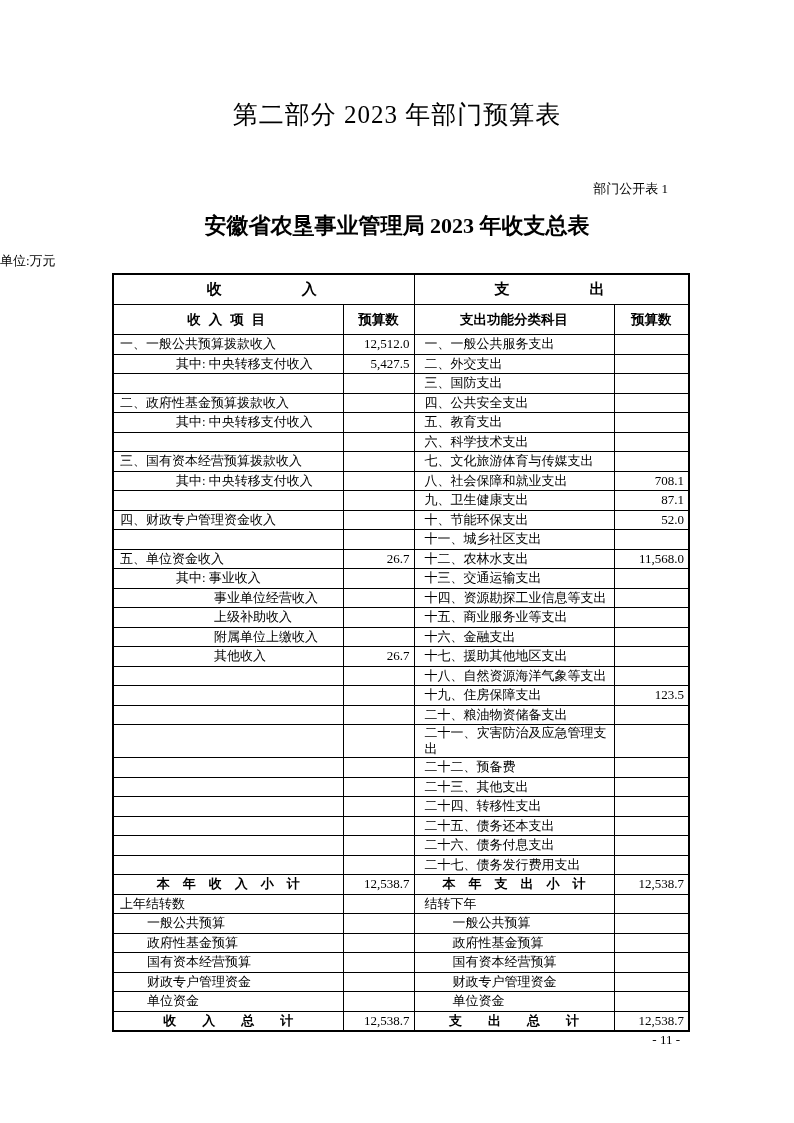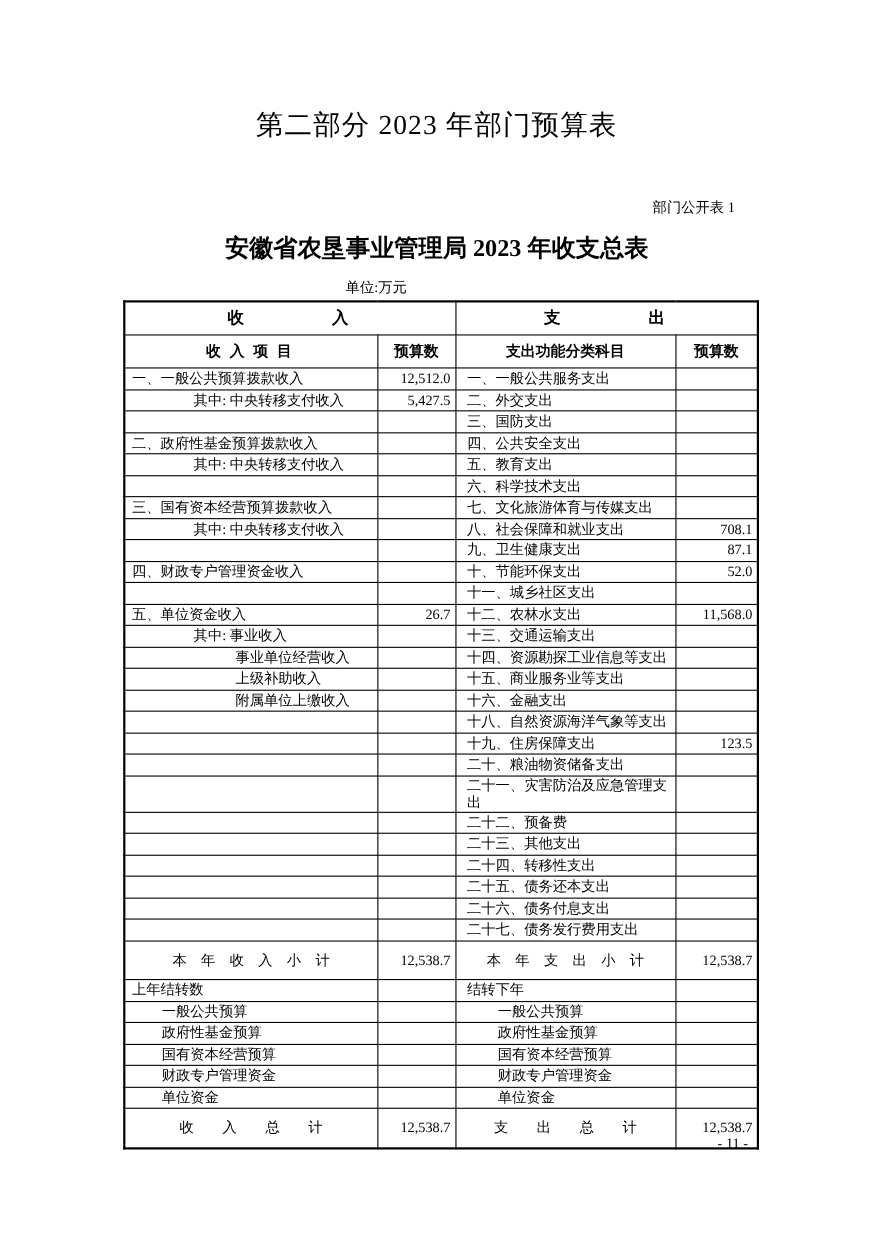--- a/index.html
+++ b/index.html
@@ -11,41 +11,41 @@
     margin:0;padding-top:99px;text-align:center;
     font-size:25px;font-weight:normal;letter-spacing:1px;line-height:32px;
   }
   .table-label{
     margin-top:50px;text-align:right;padding-right:126px;font-size:13px;line-height:16px;
   }
   .table-title{
     margin:15px 0 0 0;text-align:center;font-size:22px;font-weight:bold;line-height:28px;
   }
   .unit-note{
-    margin-top:13px;text-align:center;padding-right:110px;font-size:13px;line-height:16px;
+    margin-top:13px;text-align:left;padding-right:110px;font-size:13px;line-height:16px;
   }
   table.budget{
     border-collapse:collapse;table-layout:fixed;width:576px;
     margin:4px 0 0 112px;border:2px solid #000;
   }
   table.budget th,table.budget td{border:1px solid #000;}
   thead th{height:21px;padding:4px;font-weight:bold;}
   th.group-th{font-size:15px;letter-spacing:80px;padding-left:80px;white-space:nowrap;overflow:hidden;}
   th.col-th{font-size:13.5px;}
   th.spread-sm{letter-spacing:8px;padding-left:8px;}
   tbody td{height:18.5px;font-size:13px;line-height:16px;padding:0 3px;vertical-align:middle;}
   td.item{text-align:left;word-break:break-all;}
   td.num{text-align:right;padding-right:4px;}
   td.li0{padding-left:6px;}
   td.li1{padding-left:62px;}
   td.li2{padding-left:100px;}
   td.li3{padding-left:33px;}
   td.ri0{padding-left:10px;}
   td.ri3{padding-left:38px;}
-  td.summary{text-align:center;font-weight:normal;white-space:nowrap;padding:8px;}
+  td.summary{text-align:center;font-weight:bold;white-space:nowrap;padding:0;}
   .page-number{
     position:absolute;top:1032px;left:104px;width:576px;
     text-align:right;padding-right:24px;font-size:13px;
   }
 </style>
 </head>
 <body>
 
 <div class="page">
 
@@ -167,20 +167,26 @@
           <td class="item ri0">十五、商业服务业等支出</td>
           <td class="num"></td>
         </tr>
         <tr>
           <td class="item li2">附属单位上缴收入</td>
           <td class="num"></td>
           <td class="item ri0">十六、金融支出</td>
           <td class="num"></td>
         </tr>
         <tr>
+          <td class="item li2">其他收入</td>
+          <td class="num">26.7</td>
+          <td class="item ri0">十七、援助其他地区支出</td>
+          <td class="num"></td>
+        </tr>
+        <tr>
           <td class="item li0"></td>
           <td class="num"></td>
           <td class="item ri0">十八、自然资源海洋气象等支出</td>
           <td class="num"></td>
         </tr>
         <tr>
           <td class="item li0"></td>
           <td class="num"></td>
           <td class="item ri0">十九、住房保障支出</td>
           <td class="num">123.5</td>

